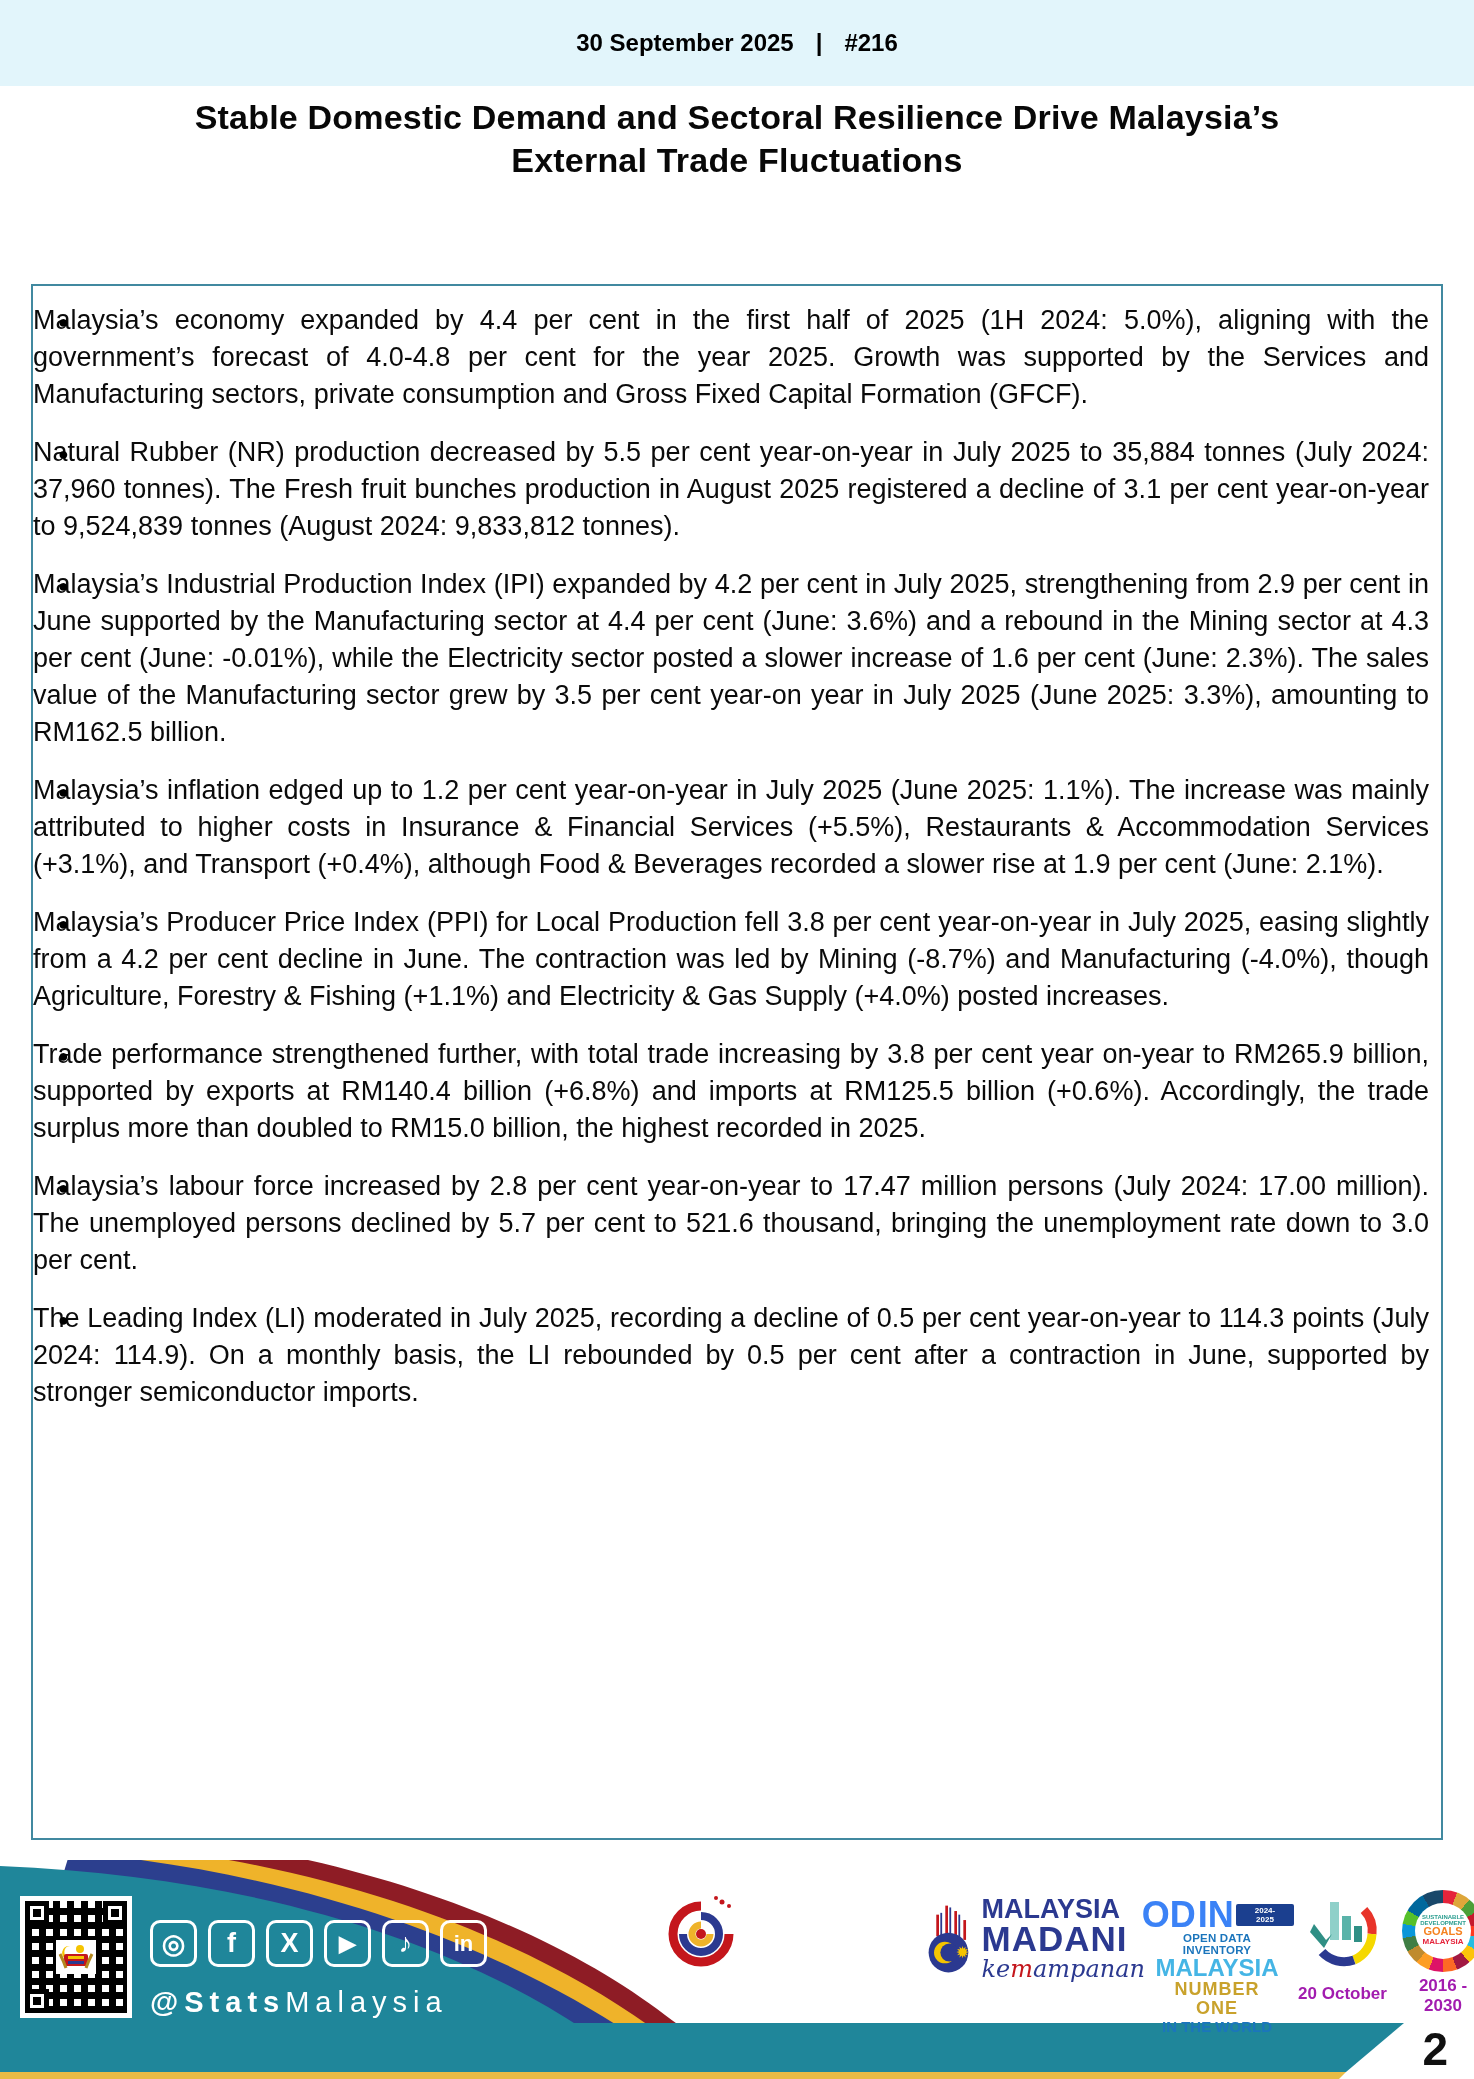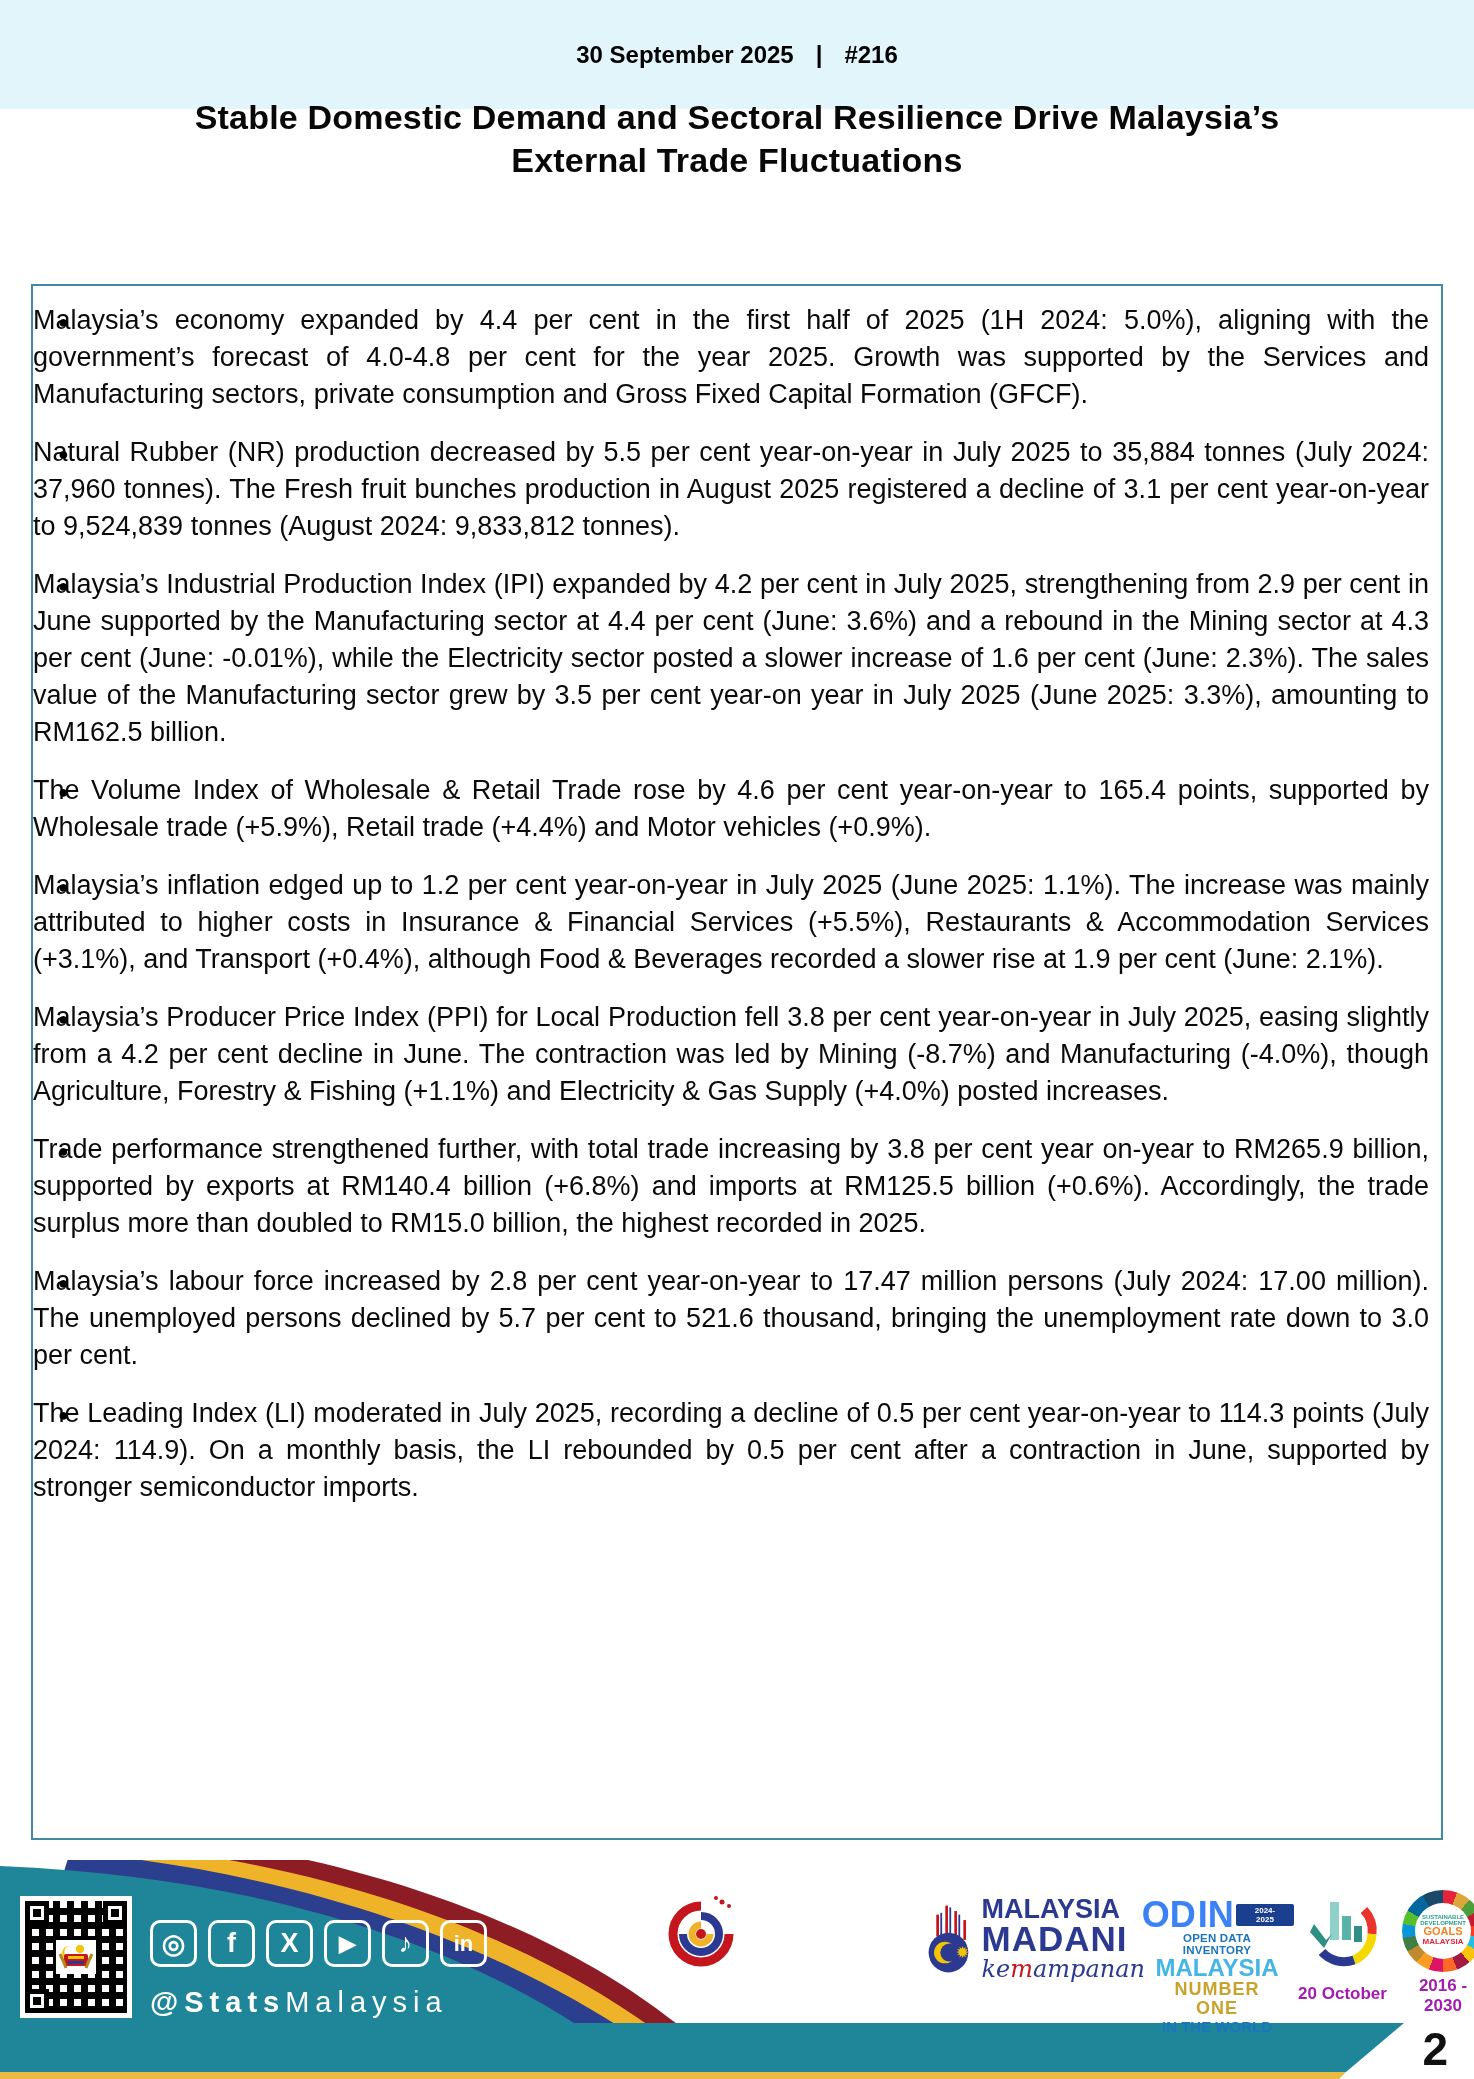--- a/index.html
+++ b/index.html
@@ -1,20 +1,20 @@
 <!DOCTYPE html>
 <html><head>
 <meta charset="utf-8">
 <style>
   html,body{margin:0;padding:0;background:#888;}
   .page{position:relative;width:1474px;height:2079px;background:#ffffff;
         font-family:"Liberation Sans",sans-serif;overflow:hidden;margin:0 auto;}
 
   
-  .topbar{position:absolute;top:0;left:0;width:1474px;height:109px;background:#e2f5fb;
+  .topbar{position:absolute;top:0;left:0;width:1474px;height:86px;background:#e2f5fb;
           display:flex;align-items:center;justify-content:center;gap:22px;
           font-weight:bold;font-size:24px;color:#000;}
 
   
   .headline{position:absolute;top:96px;left:50px;width:1374px;text-align:center;
             font-weight:bold;font-size:34px;line-height:43px;color:#080808;letter-spacing:.2px;}
   .headline span{display:block;}
 
   
   .contentbox{position:absolute;left:31px;top:284px;width:1412px;height:1556px;
@@ -98,21 +98,20 @@
   <div class="headline">
     <span>Stable Domestic Demand and Sectoral Resilience Drive Malaysia’s</span>
     <span>External Trade Fluctuations</span>
   </div>
 
   <div class="contentbox">
     <ul class="bullets">
       <li>Malaysia’s economy expanded by 4.4 per cent in the first half of 2025 (1H 2024: 5.0%), aligning with the government’s forecast of 4.0-4.8 per cent for the year 2025. Growth was supported by the Services and Manufacturing sectors, private consumption and Gross Fixed Capital Formation (GFCF).</li>
       <li>Natural Rubber (NR) production decreased by 5.5 per cent year-on-year in July 2025 to 35,884 tonnes (July 2024: 37,960 tonnes). The Fresh fruit bunches production in August 2025 registered a decline of 3.1 per cent year-on-year to 9,524,839 tonnes (August 2024: 9,833,812 tonnes).</li>
       <li>Malaysia’s Industrial Production Index (IPI) expanded by 4.2 per cent in July 2025, strengthening from 2.9 per cent in June supported by the Manufacturing sector at 4.4 per cent (June: 3.6%) and a rebound in the Mining sector at 4.3 per cent (June: -0.01%), while the Electricity sector posted a slower increase of 1.6 per cent (June: 2.3%). The sales value of the Manufacturing sector grew by 3.5 per cent year-on year in July 2025 (June 2025: 3.3%), amounting to RM162.5 billion.</li>
-      <li>The Volume Index of Wholesale &amp; Retail Trade rose by 4.6 per cent year-on-year to 165.4 points, supported by Wholesale trade (+5.9%), Retail trade (+4.4%) and Motor vehicles (+0.9%).</li>
       <li>Malaysia’s inflation edged up to 1.2 per cent year-on-year in July 2025 (June 2025: 1.1%). The increase was mainly attributed to higher costs in Insurance &amp; Financial Services (+5.5%), Restaurants &amp; Accommodation Services (+3.1%), and Transport (+0.4%), although Food &amp; Beverages recorded a slower rise at 1.9 per cent (June: 2.1%).</li>
       <li>Malaysia’s Producer Price Index (PPI) for Local Production fell 3.8 per cent year-on-year in July 2025, easing slightly from a 4.2 per cent decline in June. The contraction was led by Mining (-8.7%) and Manufacturing (-4.0%), though Agriculture, Forestry &amp; Fishing (+1.1%) and Electricity &amp; Gas Supply (+4.0%) posted increases.</li>
       <li>Trade performance strengthened further, with total trade increasing by 3.8 per cent year on-year to RM265.9 billion, supported by exports at RM140.4 billion (+6.8%) and imports at RM125.5 billion (+0.6%). Accordingly, the trade surplus more than doubled to RM15.0 billion, the highest recorded in 2025.</li>
       <li>Malaysia’s labour force increased by 2.8 per cent year-on-year to 17.47 million persons (July 2024: 17.00 million). The unemployed persons declined by 5.7 per cent to 521.6 thousand, bringing the unemployment rate down to 3.0 per cent.</li>
       <li>The Leading Index (LI) moderated in July 2025, recording a decline of 0.5 per cent year-on-year to 114.3 points (July 2024: 114.9). On a monthly basis, the LI rebounded by 0.5 per cent after a contraction in June, supported by stronger semiconductor imports.</li>
     </ul>
   </div>
 
   <div class="footer">
     <svg class="bg" width="1474" height="219" viewBox="0 0 1474 219">

